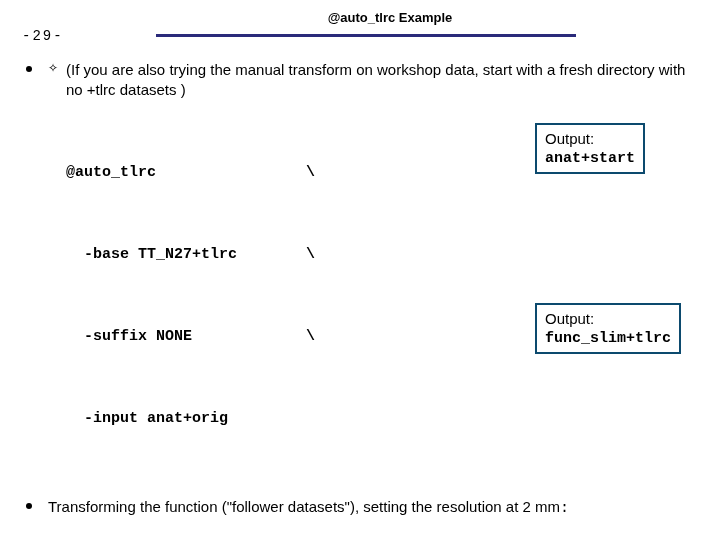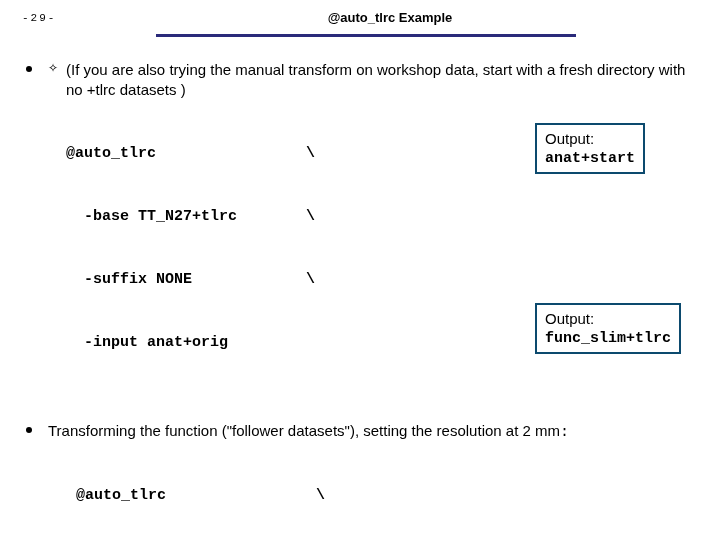--- a/index.html
+++ b/index.html
@@ -8,24 +8,24 @@
     width: 720px;
     height: 540px;
     font-family: Arial, Helvetica, sans-serif;
     font-size: 15px;
     background: #fff;
     color: #000;
     position: relative;
   }
   .page-num {
     position: absolute;
-    top: 12px;
+    top: 28px;
     left: 22px;
     font-family: "Courier New", monospace;
-    font-size: 11px;
+    font-size: 14px;
     letter-spacing: 2px;
   }
   .title {
     position: absolute;
     top: 10px;
     left: 230px;
     width: 320px;
     font-weight: bold;
     font-size: 13px;
     text-align: center;
@@ -74,21 +74,21 @@
     font-size: 12px;
   }
   .code-block {
     font-family: "Courier New", monospace;
     font-weight: bold;
     font-size: 15px;
     white-space: pre;
     padding-left: 18px;
     line-height: 1.4;
   }
-  .code-row { display:flex; }
+  .code-row { display:flex;margin-top:19px; }
   .code-left { width: 240px; }
   .indent1 { padding-left: 28px; }
   .output-box {
     position: absolute;
     border: 2px solid #0c4a6e;
     padding: 4px 8px 4px 8px;
     font-family: Arial, sans-serif;
     font-size: 15px;
     line-height: 1.3;
     background:#fff;

